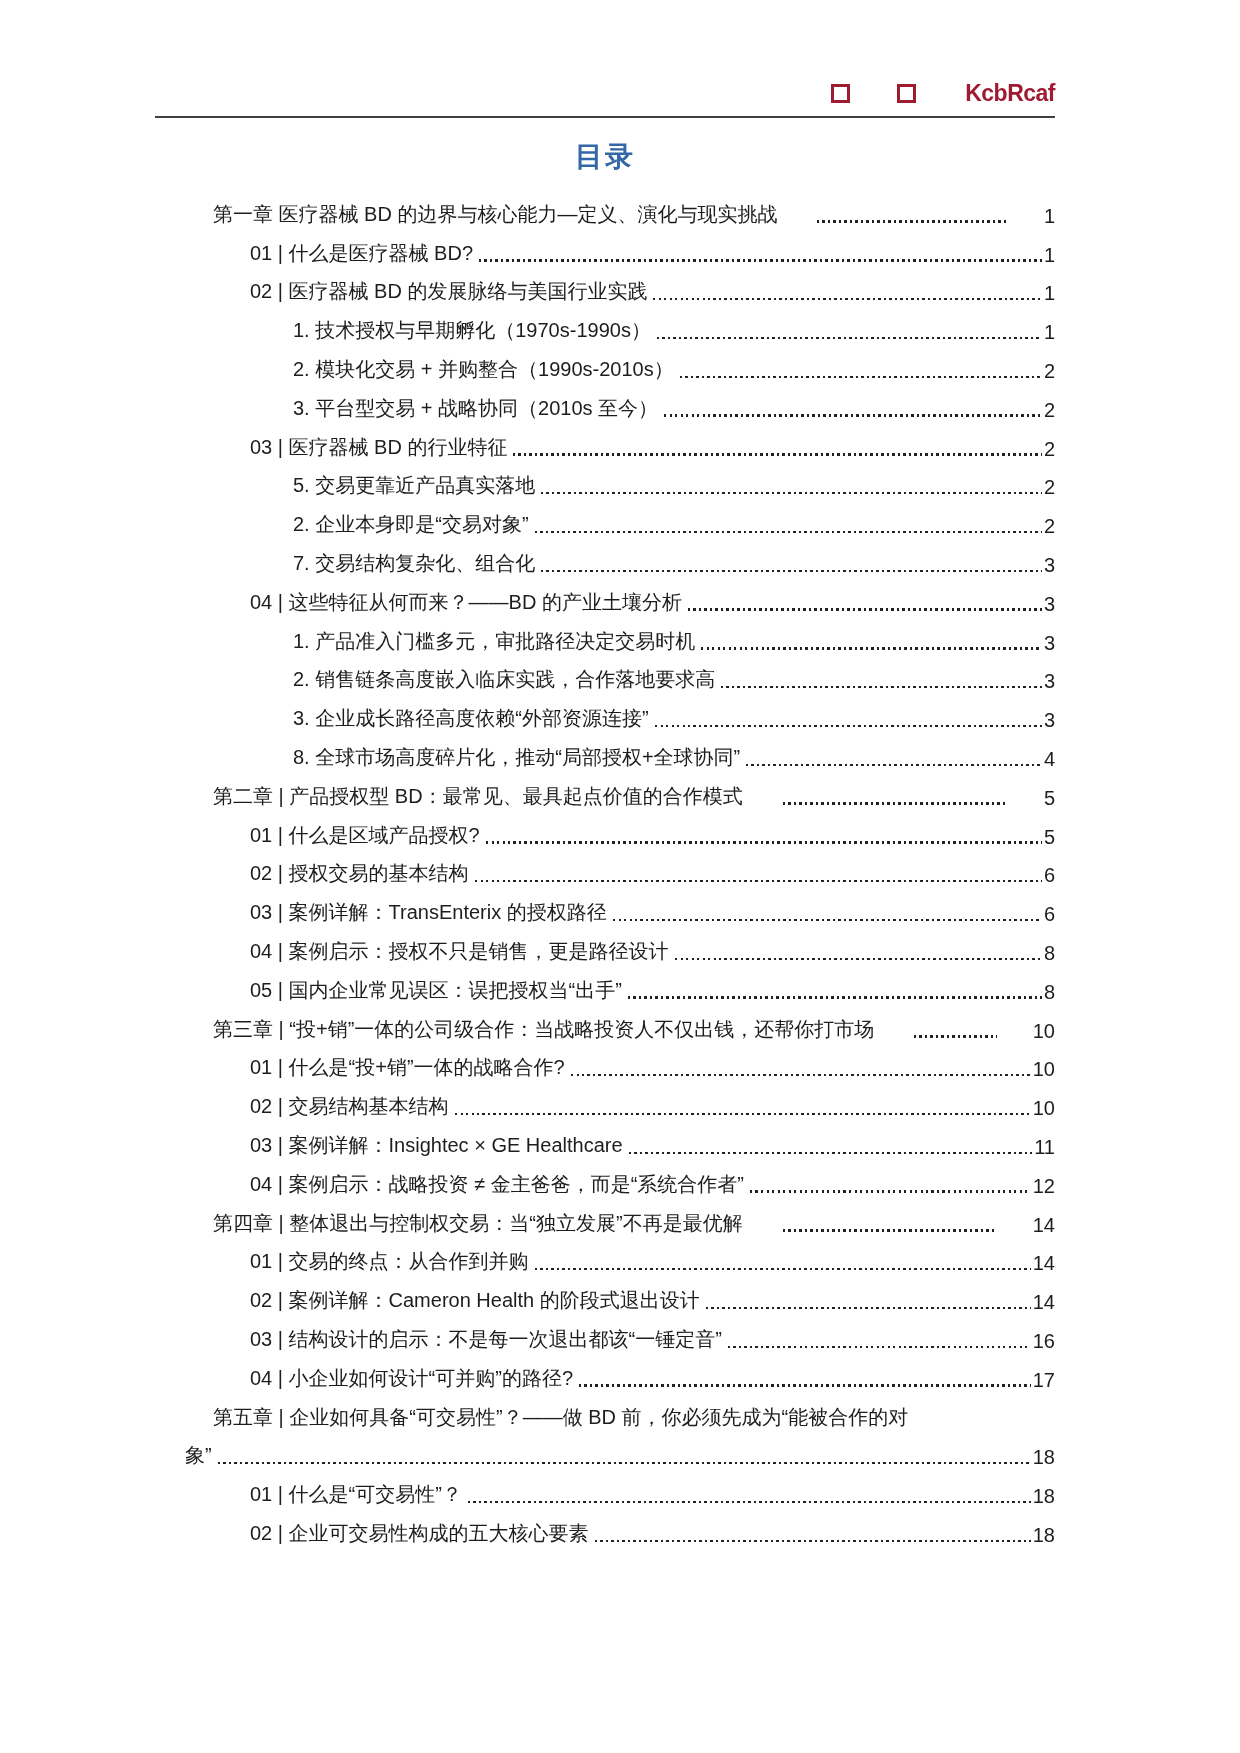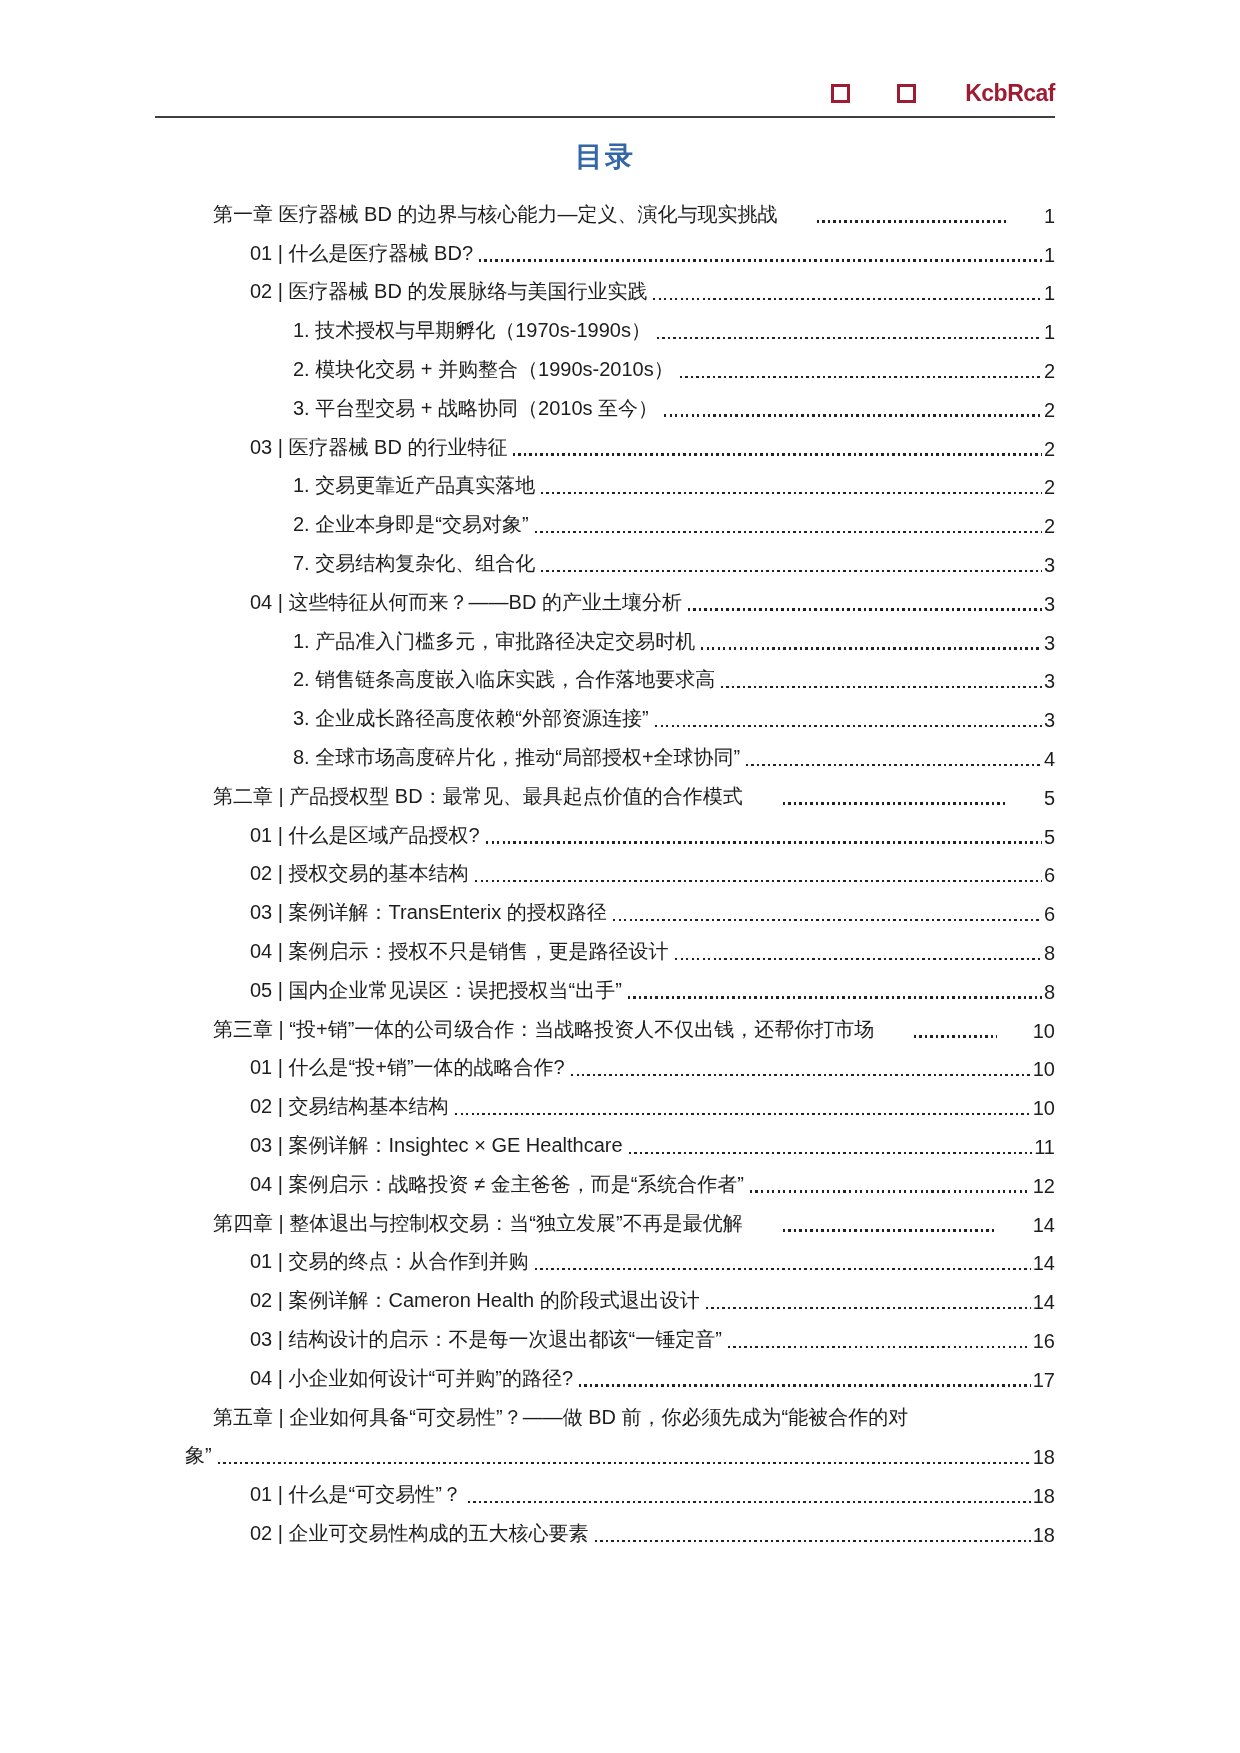--- a/index.html
+++ b/index.html
@@ -72,21 +72,21 @@
           <span class="t">3. 平台型交易 + 战略协同（2010s 至今）</span>
           <span class="leader"></span>
           <span class="pg">2</span>
         </div>
         <div class="row lvl1">
           <span class="t">03 | 医疗器械 BD 的行业特征</span>
           <span class="leader"></span>
           <span class="pg">2</span>
         </div>
         <div class="row lvl2">
-          <span class="t">1. 交易更靠近产品真实落地</span>
+          <span class="t">5. 交易更靠近产品真实落地</span>
           <span class="leader"></span>
           <span class="pg">2</span>
         </div>
         <div class="row lvl2">
           <span class="t">2. 企业本身即是“交易对象”</span>
           <span class="leader"></span>
           <span class="pg">2</span>
         </div>
         <div class="row lvl2">
           <span class="t">7. 交易结构复杂化、组合化</span>

